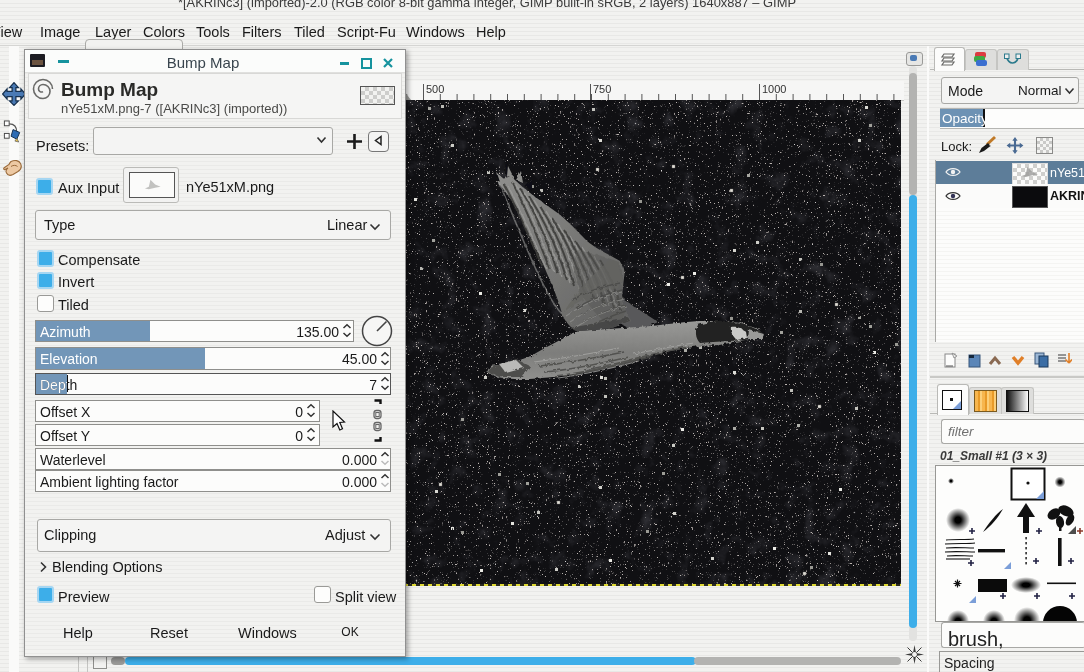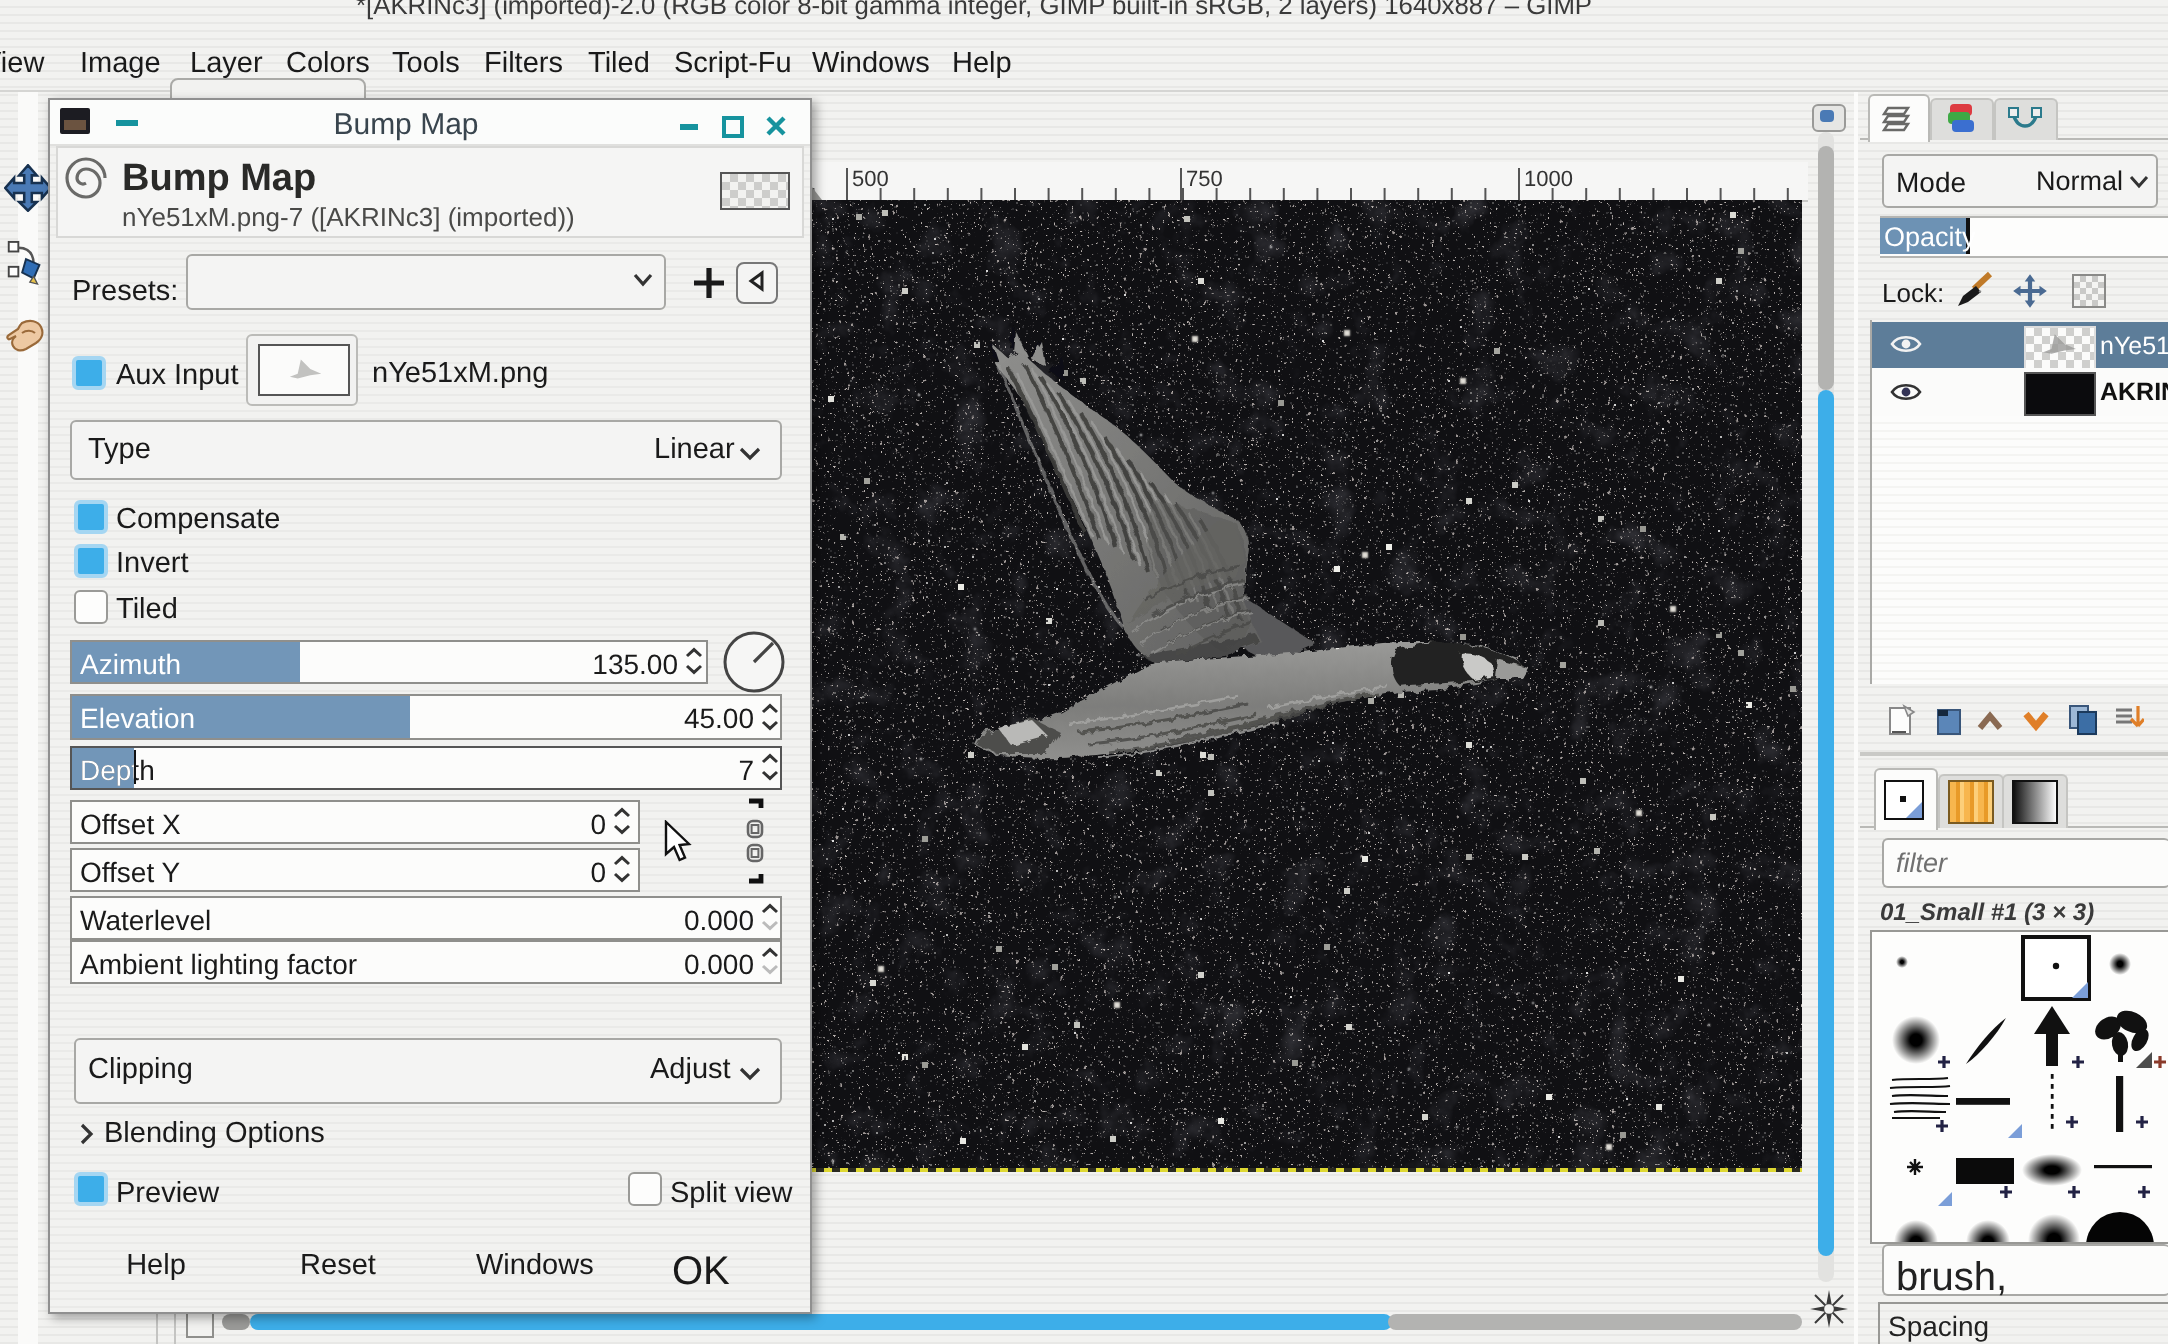--- a/index.html
+++ b/index.html
@@ -601,15 +601,15 @@
   <div class="abs" style="left:27px;top:509px;font-size:14.5px">Blending Options</div>
 
   <div class="cbc" style="left:12px;top:536px"></div>
   <div class="abs" style="left:33px;top:539px;font-size:14.5px">Preview</div>
   <div class="cb" style="left:289px;top:536px"></div>
   <div class="abs" style="left:310px;top:539px;font-size:14.5px">Split view</div>
 
   <div class="abs" style="left:36px;top:575px;width:34px;text-align:center;font-size:14.5px">Help</div>
   <div class="abs" style="left:124px;top:575px;width:40px;text-align:center;font-size:14.5px">Reset</div>
   <div class="abs" style="left:213px;top:575px;width:46px;text-align:center;font-size:14.5px">Windows</div>
-  <div class="abs" style="left:311px;top:575px;width:28px;text-align:center;font-size:20px">OK</div>
+  <div class="abs" style="left:311px;top:575px;width:28px;text-align:center;font-size:12px">OK</div>
 </div>
 
 </div>
 </body></html>

